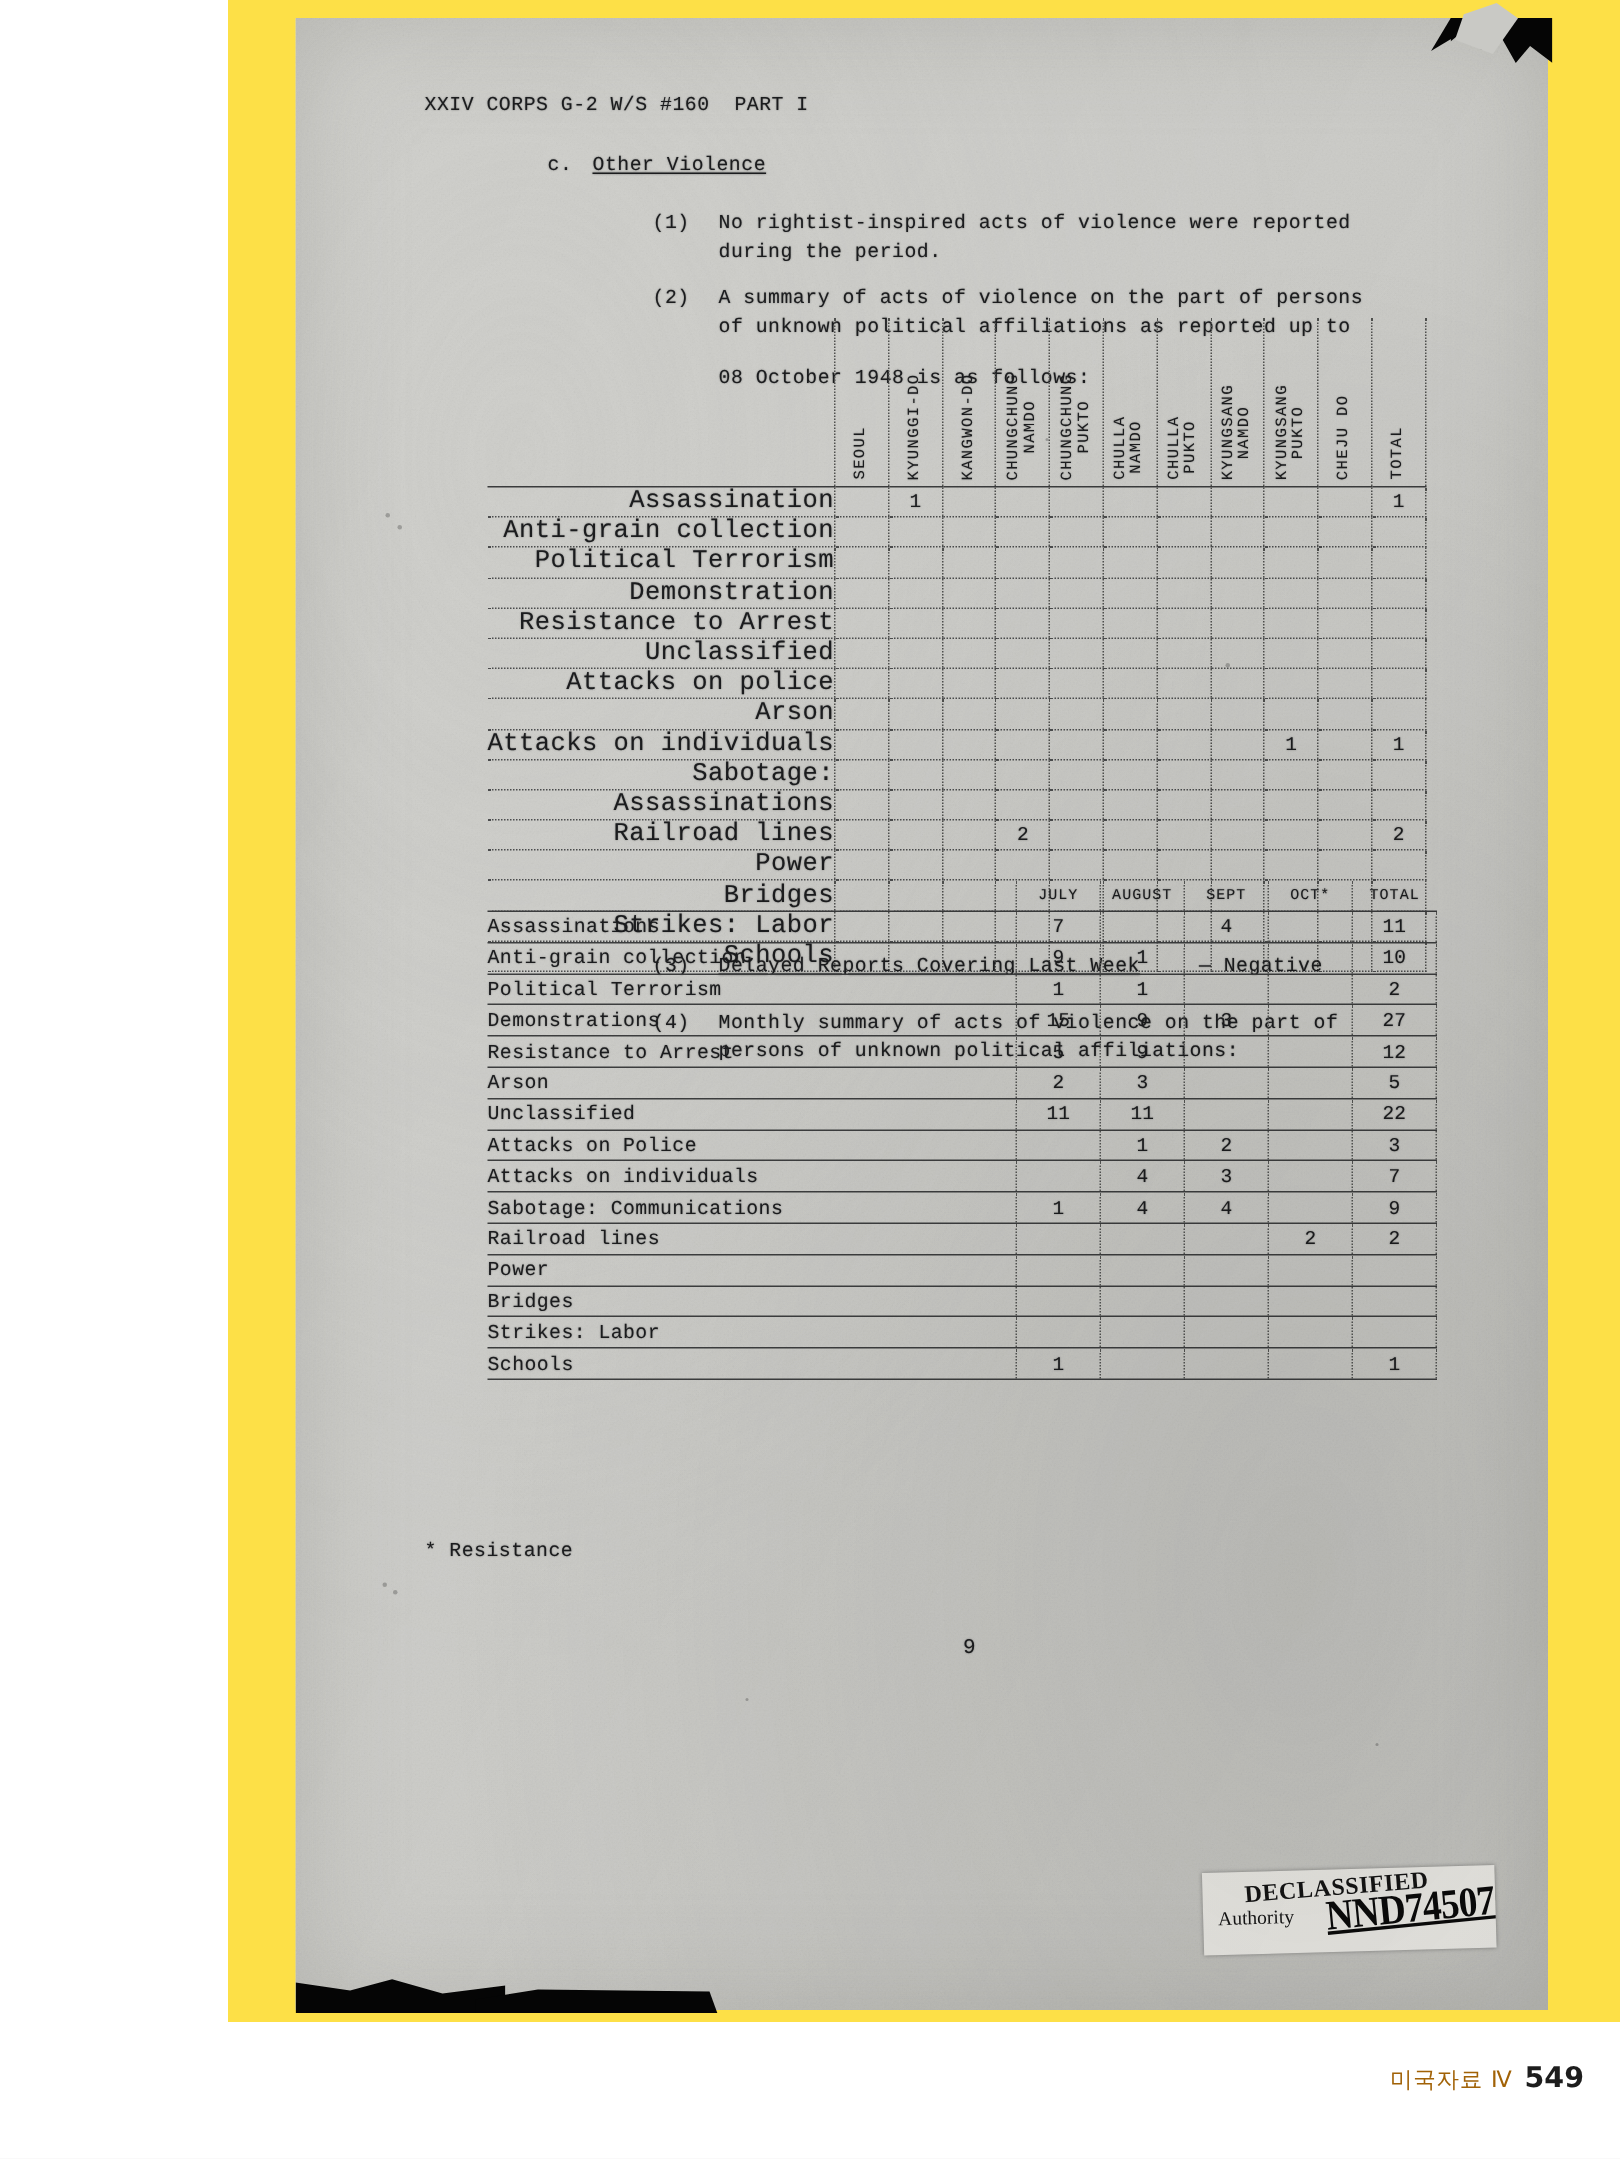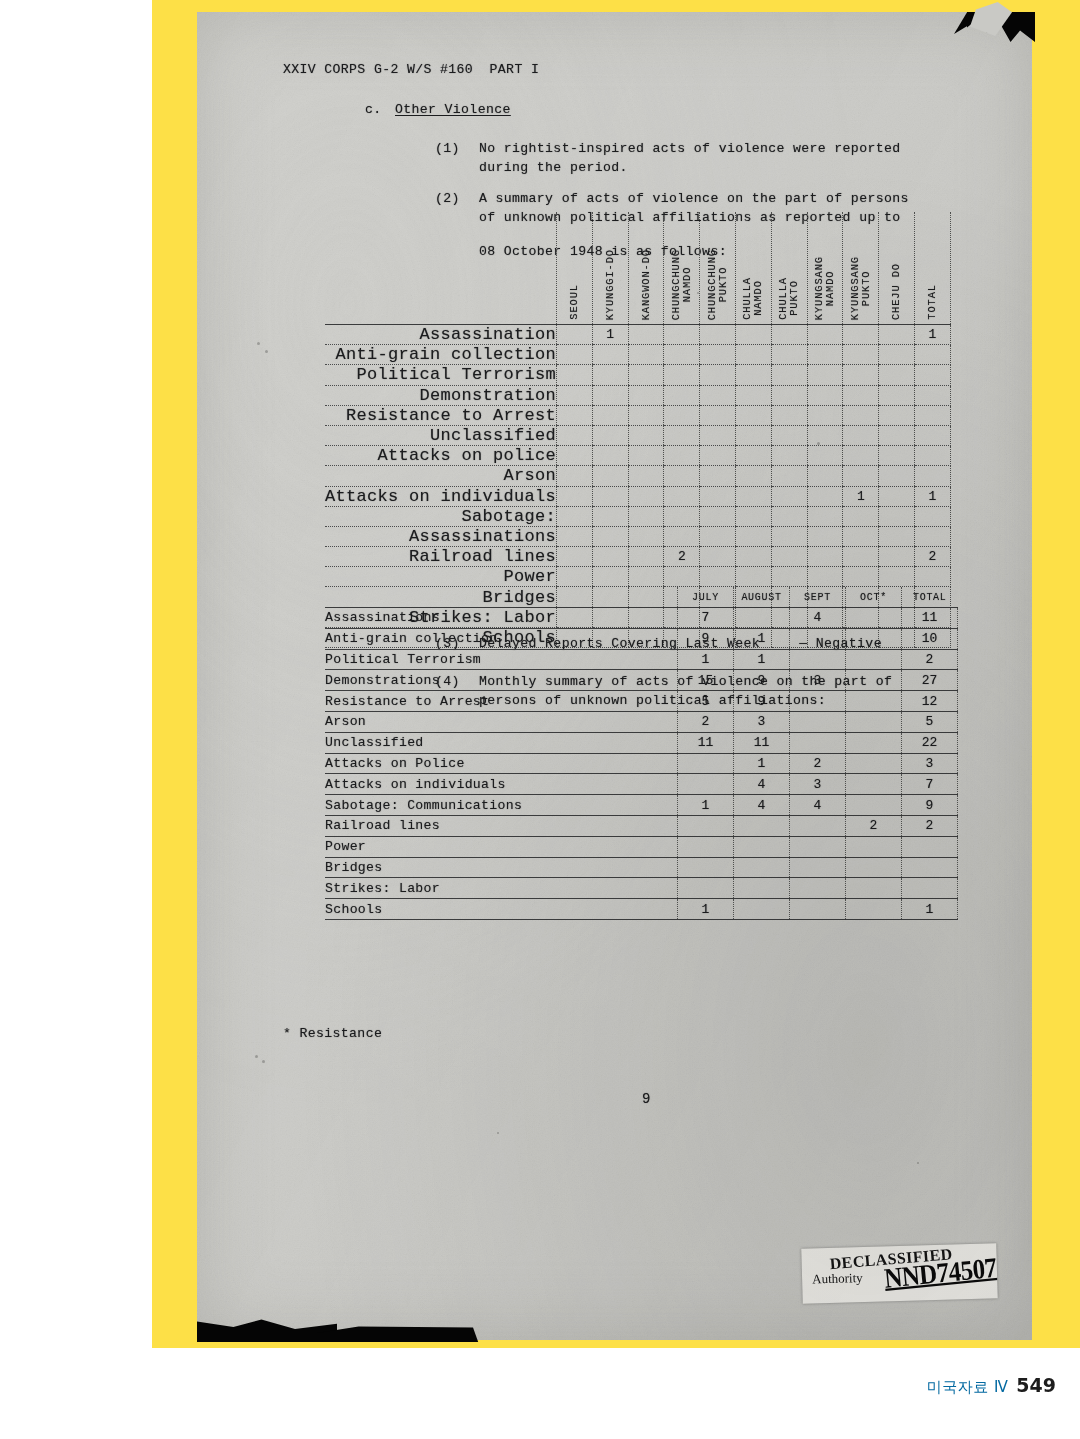--- a/index.html
+++ b/index.html
@@ -97,21 +97,21 @@
                font-size:13px;color:#151515;}
   #stamp .num{position:absolute;left:82px;top:14px;font-family:"Liberation Serif",serif;
               font-weight:700;font-size:25px;letter-spacing:-.5px;color:#0b0b0b;
               transform:rotate(-4deg) scaleY(1.12);
               text-decoration:underline;text-underline-offset:1px;}
 
   
   #footer{position:absolute;left:0;top:1374px;width:1080px;text-align:right;
           padding-right:24px;box-sizing:border-box;
           font-family:"DejaVu Sans","Liberation Sans",sans-serif;}
-  #footer .ko{font-size:15px;color:#0369a1;letter-spacing:.5px;margin-left:42px;}
+  #footer .ko{font-size:15px;color:#a16207;letter-spacing:.5px;margin-left:42px;}
   #footer .pg{font-size:19px;font-weight:700;color:#1d1d1d;margin-left:8px;}
 
   
   .speck{position:absolute;background:#6d6e6b;border-radius:50%;opacity:.5;}
 </style>
 </head>
 <body>
 
 <div id="scan-frame">
 

